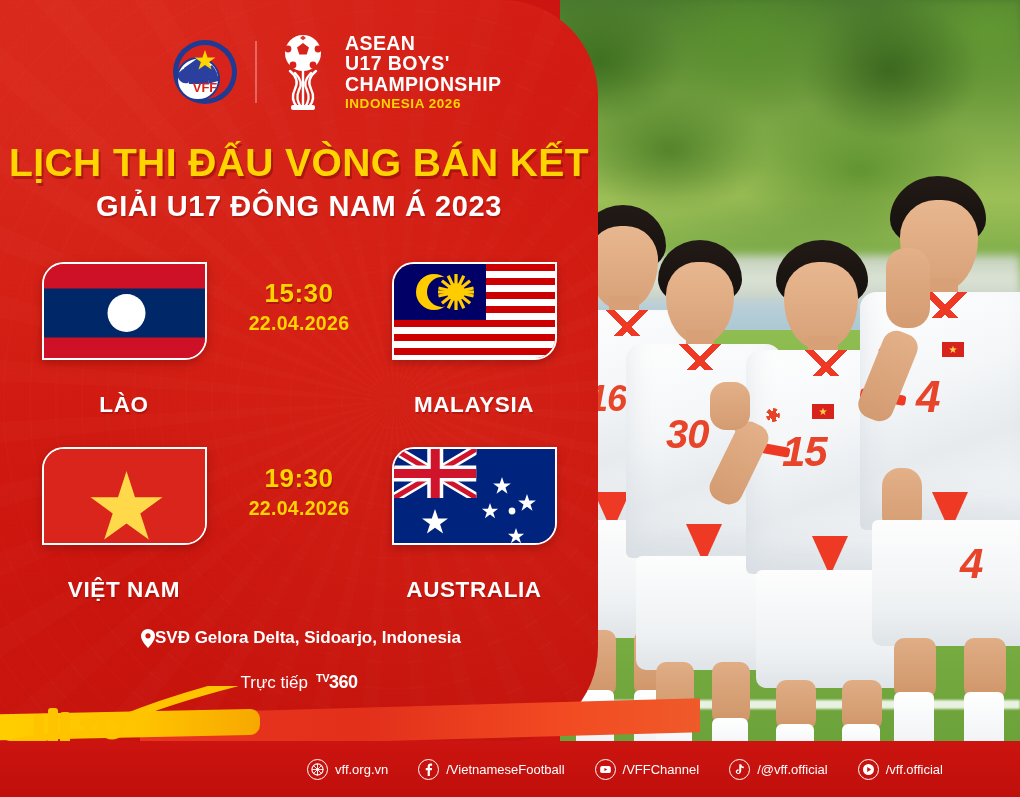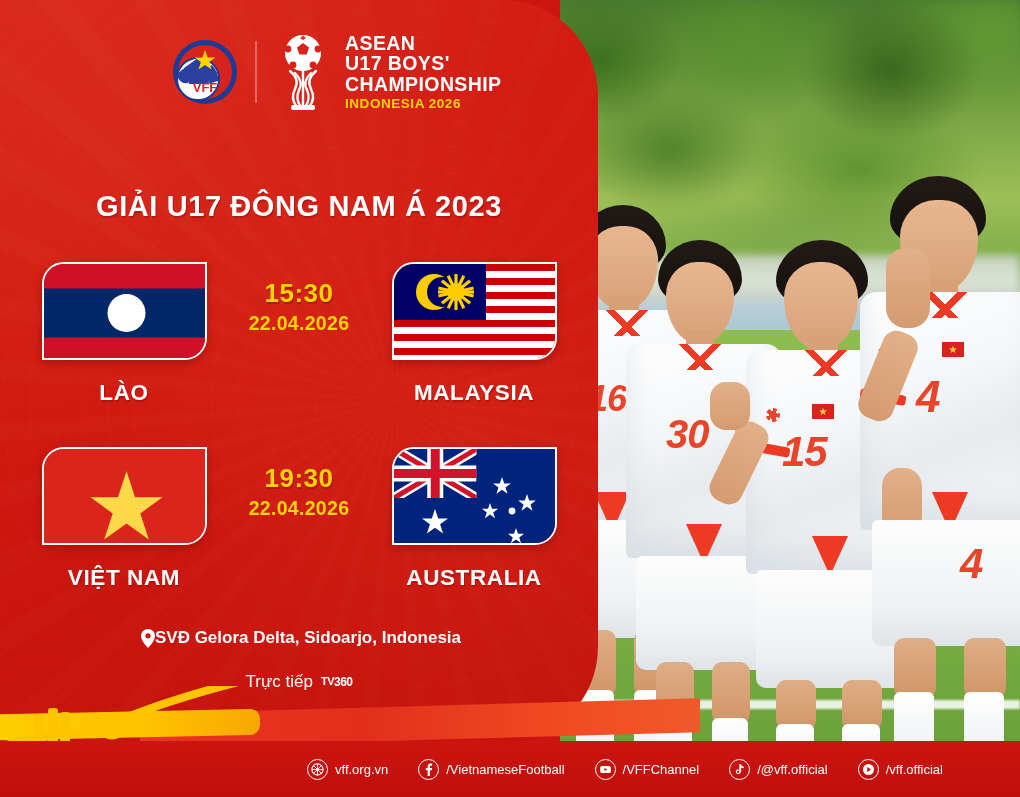--- a/index.html
+++ b/index.html
@@ -160,21 +160,21 @@
   .m1 { top:262px; } .m2 { top:447px; }
   .side { width:200px; display:flex; flex-direction:column; align-items:center; }
   .flag {
     width:165px; height:98px; position:relative; overflow:hidden;
     border-radius:22px 0 22px 0;
     border:2.5px solid #ffffff;
     box-shadow:0 3px 8px rgba(90,5,2,.35);
   }
   .flag-inner { position:absolute; inset:0; }
   .team-name {
-    margin-top:20px; color:#fff; font-weight:800; font-size:22.5px; letter-spacing:.6px;
+    margin-top:32px; color:#fff; font-weight:800; font-size:22.5px; letter-spacing:.6px;
     text-shadow:1px 2px 0 rgba(120,8,4,.35);
   }
   .center-time { width:150px; text-align:center; padding-top:18px; }
   .time {
     color:#ffd400; font-weight:800; font-size:26px; letter-spacing:.5px; line-height:1;
     text-shadow:1px 2px 0 rgba(120,8,4,.40);
   }
   .date { color:#ffd400; font-weight:700; font-size:19.5px; margin-top:6px; letter-spacing:.3px; }
 
   
@@ -183,21 +183,21 @@
     display:flex; align-items:center; justify-content:center; 
     color:#fff; font-size:17px; font-weight:600;
   }
   .broadcast {
     position:absolute; left:0; top:672px; width:598px;
     display:flex; align-items:center; justify-content:center; gap:8px;
     color:#fff; font-size:17px; font-weight:500;
   }
   .tv360 { display:flex; align-items:flex-start; font-weight:800; font-size:19px; letter-spacing:-.5px; }
   .tv360 .tv { font-size:11px; font-weight:800; position:relative; top:0px; }
-  .tv360 .n360 { font-size:12px; font-weight:800; }
+  .tv360 .n360 { font-size:18px; font-weight:800; }
 
   
   .crane-bl { position:absolute; left:-12px; top:686px; width:250px; height:108px; z-index:7; }
 
   
   .band-gold {
     position:absolute; left:-40px; top:712px; width:300px; height:26px; z-index:6;
     background:linear-gradient(90deg,#ffd000,#ffc400 60%,#f7a800);
     transform:skewY(-1.2deg); border-radius:0 10px 10px 0;
   }
@@ -361,20 +361,21 @@
         </svg>
         <div class="champ-text">
           <div class="l">ASEAN</div>
           <div class="l">U17 BOYS'</div>
           <div class="l">CHAMPIONSHIP</div>
           <div class="yr">INDONESIA 2026</div>
         </div>
       </div>
     </div>
 
+    <div class="h1">LỊCH THI ĐẤU VÒNG BÁN KẾT</div>
     <div class="h2">GIẢI U17 ĐÔNG NAM Á 2023</div>
 
     <div class="match m1">
       <div class="side">
         <div class="flag">
           <div class="flag-inner">
             <svg viewBox="0 0 165 98" width="165" height="98" preserveAspectRatio="none">
               <rect width="165" height="98" fill="#ce1126"></rect>
               <rect y="24.5" width="165" height="49" fill="#002868"></rect>
               <circle cx="82.5" cy="49" r="19" fill="#ffffff"></circle>

